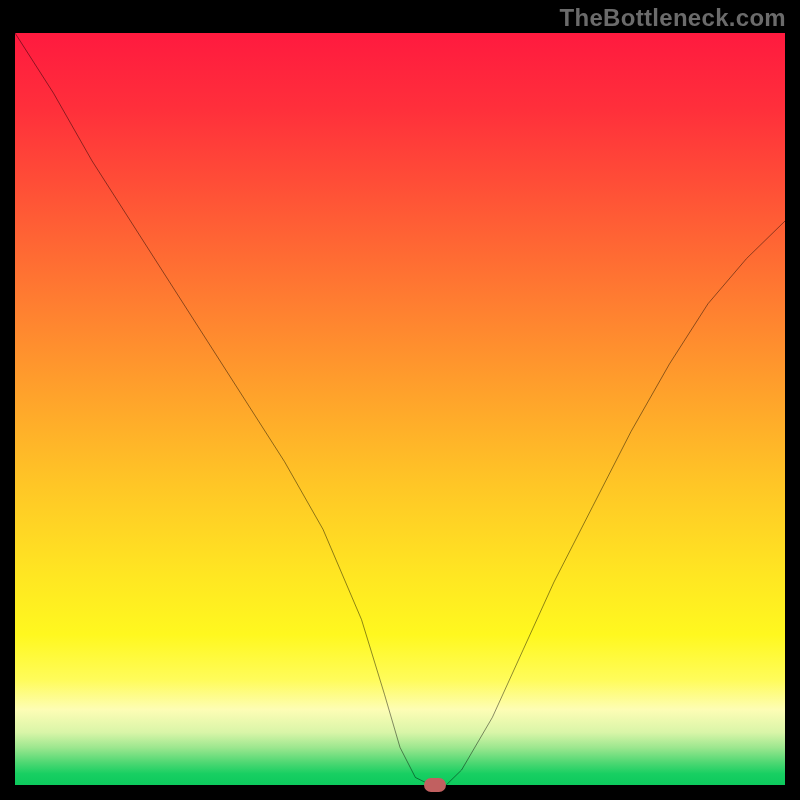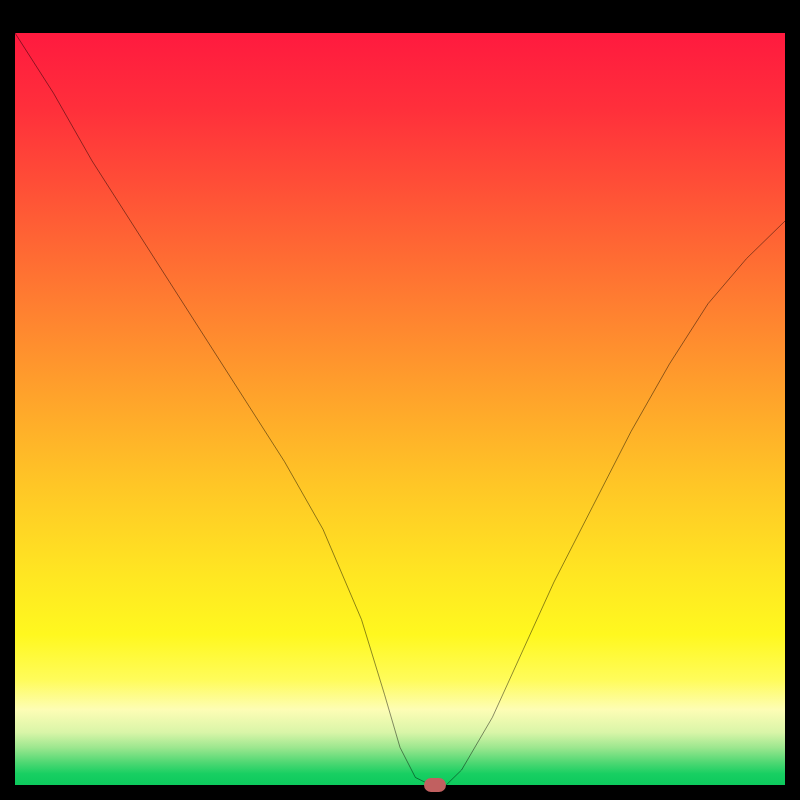--- a/index.html
+++ b/index.html
@@ -70,20 +70,21 @@
     background: #c16060;
     transform: translate(-50%, -50%);
     z-index: 5;
   }
 </style>
 </head>
 <body>
 
 <div class="frame">
 
+  <div class="watermark">TheBottleneck.com</div>
 
   <div class="plot-wrap">
     <div class="gradient"></div>
 
     <svg class="curve" viewBox="0 0 100 100" preserveAspectRatio="none">
       <path id="curve-path" d="M0.000 0.000 L5.000 8.000 L10.000 17.000 L15.000 25.000 L20.000 33.000 L25.000 41.000 L30.000 49.000 L35.000 57.000 L40.000 66.000 L45.000 78.000 L48.000 88.000 L50.000 95.000 L52.000 99.000 L54.000 100.000 L56.000 100.000 L58.000 98.000 L62.000 91.000 L66.000 82.000 L70.000 73.000 L75.000 63.000 L80.000 53.000 L85.000 44.000 L90.000 36.000 L95.000 30.000 L100.000 25.000" fill="none" stroke="#000" stroke-width="0.45" vector-effect="non-scaling-stroke"></path>
     </svg>
 
     <div class="marker" id="marker" style="left: 54.5%; top: 100%;"></div>
   </div>

